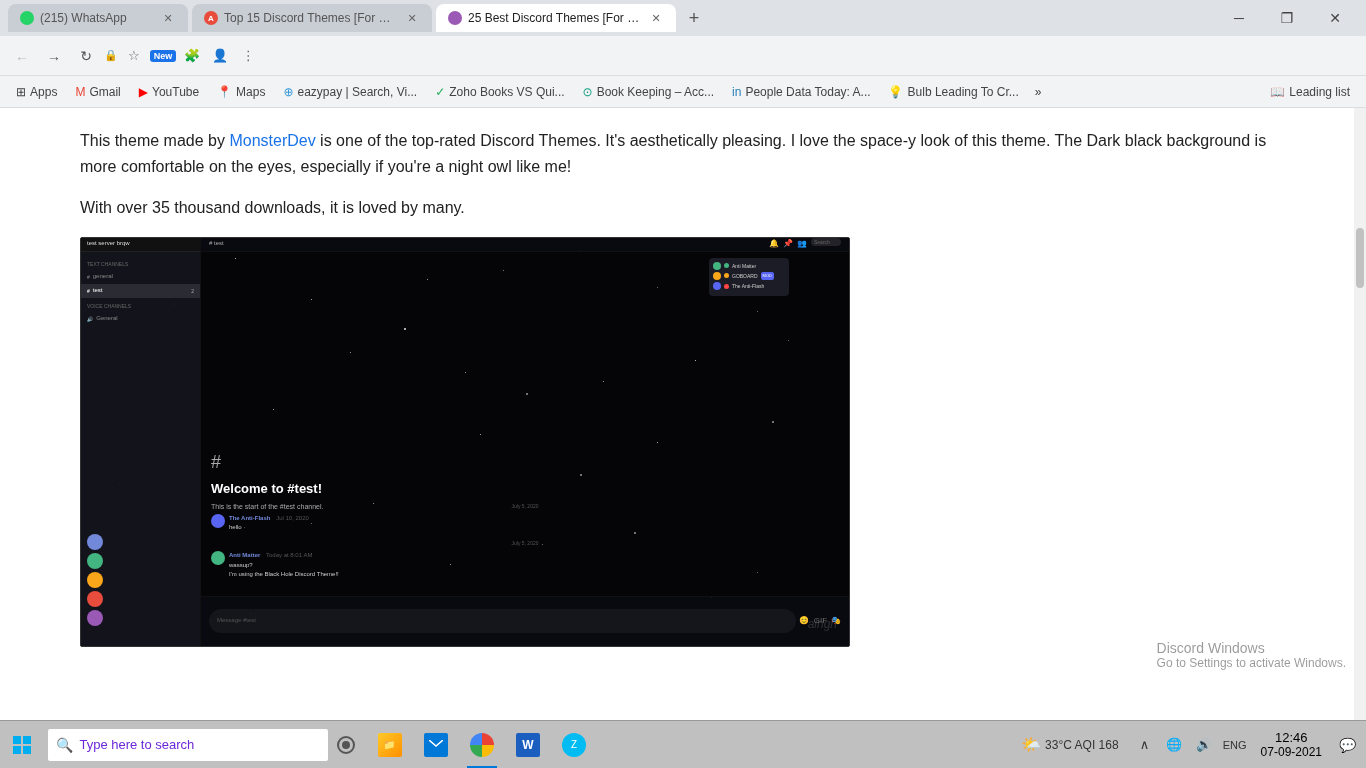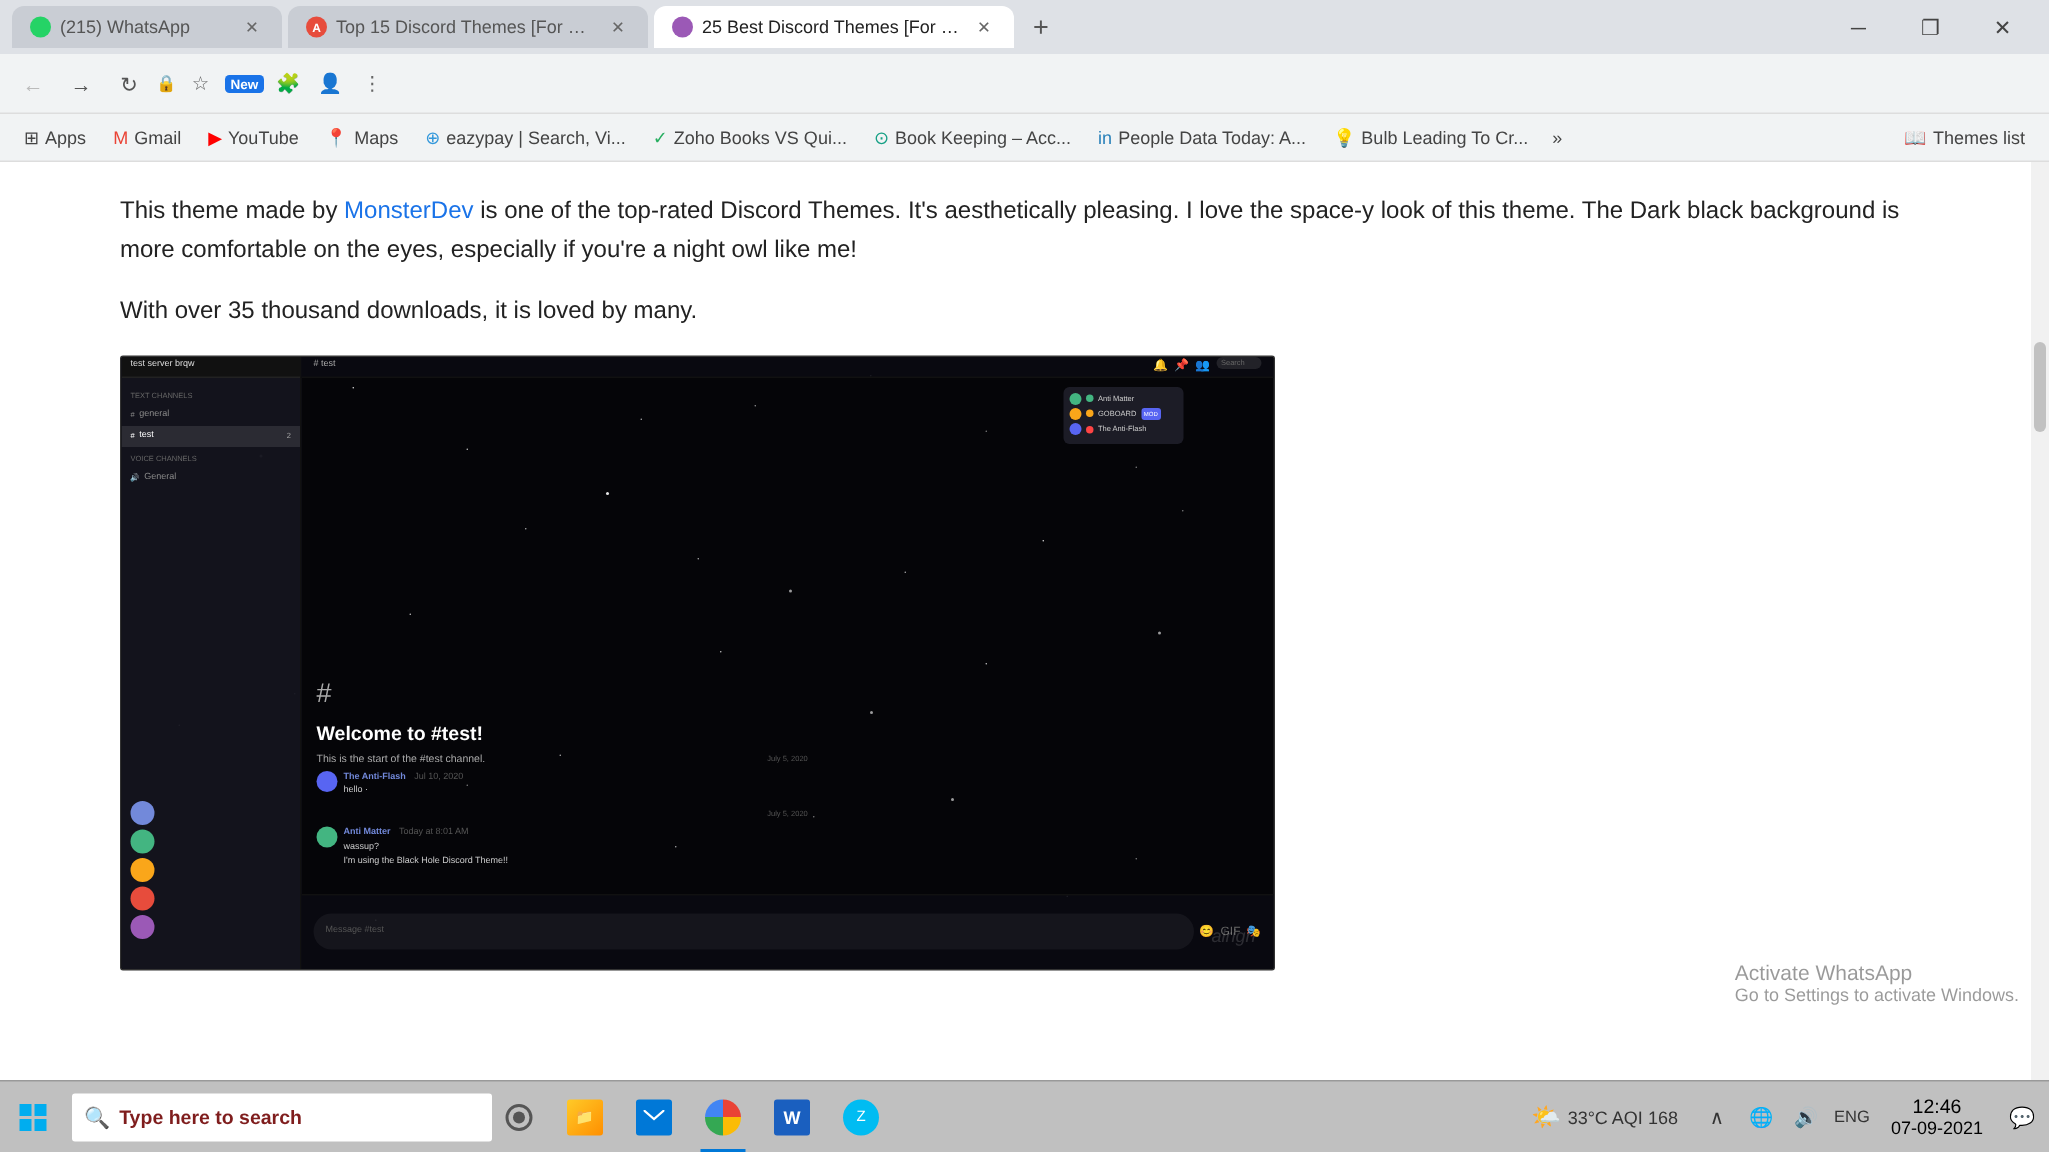--- a/index.html
+++ b/index.html
@@ -138,21 +138,21 @@
     .activate-windows .aw-sub { font-size: 12px; }
 
     
     .taskbar {
       height: 48px; background: #c0c0c0; display: flex; align-items: center;
       flex-shrink: 0; border-top: 1px solid #999; position: relative;
     }
     .taskbar-start { width: 44px; height: 48px; display: flex; align-items: center; justify-content: center; cursor: pointer; }
     .taskbar-search { display: flex; align-items: center; background: #fff; border-radius: 2px; height: 32px; width: 280px; padding: 0 8px; gap: 6px; margin-left: 4px; cursor: text; }
     .taskbar-search-icon { color: #555; font-size: 14px; }
-    .taskbar-search-text { font-size: 13px; color: #7f1d1d; font-weight: bold; }
+    .taskbar-search-text { font-size: 13px; color: #6d28d9; }
     .taskbar-cortana { width: 36px; height: 36px; display: flex; align-items: center; justify-content: center; cursor: pointer; }
     .taskbar-apps { display: flex; align-items: center; gap: 2px; margin-left: 4px; }
     .taskbar-app { width: 44px; height: 48px; display: flex; align-items: center; justify-content: center; cursor: pointer; position: relative; }
     .taskbar-app.active::after { content: ''; position: absolute; bottom: 0; left: 50%; transform: translateX(-50%); width: 30px; height: 3px; background: #0078d7; }
     .taskbar-sys { margin-left: auto; display: flex; align-items: center; height: 48px; }
     .taskbar-sys-icons { display: flex; align-items: center; padding: 0 4px; gap: 2px; }
     .taskbar-sys-icon { width: 28px; height: 48px; display: flex; align-items: center; justify-content: center; font-size: 13px; color: #333; cursor: pointer; }
     .taskbar-clock { display: flex; flex-direction: column; align-items: center; justify-content: center; padding: 0 8px; height: 48px; cursor: pointer; }
     .taskbar-time { font-size: 13px; color: #000; }
     .taskbar-date { font-size: 12px; color: #000; }
@@ -256,21 +256,21 @@
       <span style="color:#2980b9;">in</span>
       <span>People Data Today: A...</span>
     </div>
     <div class="bookmark-item">
       <span style="color:#e74c3c;">💡</span>
       <span>Bulb Leading To Cr...</span>
     </div>
     <div class="bookmarks-more">»</div>
     <div class="reading-list-btn">
       <span>📖</span>
-      <span>Themes list</span>
+      <span>Leading list</span>
     </div>
   </div>
 
   <div class="content-area" style="position:relative;gap:24px;">
 
     <div class="page-content">
       <p class="page-text">
         <span>This theme made by </span><a href="#" class="page-link">MonsterDev</a><span> is one of the top-rated Discord Themes. It's aesthetically pleasing. I love the space-y look of this theme. The Dark black background is more comfortable on the eyes, especially if you're a night owl like me!</span>
       </p>
       <p class="page-text">With over 35 thousand downloads, it is loved by many.</p>
@@ -423,21 +423,21 @@
           <div class="watermark">alrigh</div>
         </div>
       </div>
     </div>
 
     <div class="scrollbar-track">
       <div class="scrollbar-thumb"></div>
     </div>
 
     <div class="activate-windows">
-      <div class="aw-title">Activate WhatsApp</div>
+      <div class="aw-title">Discord Windows</div>
       <div class="aw-sub">Go to Settings to activate Windows.</div>
     </div>
   </div>
 
   <div class="taskbar">
     <div class="taskbar-start">
       <div class="win-logo">
         <div class="win-logo-sq" style="background:#00adef;"></div>
         <div class="win-logo-sq" style="background:#00adef;"></div>
         <div class="win-logo-sq" style="background:#00adef;"></div>

